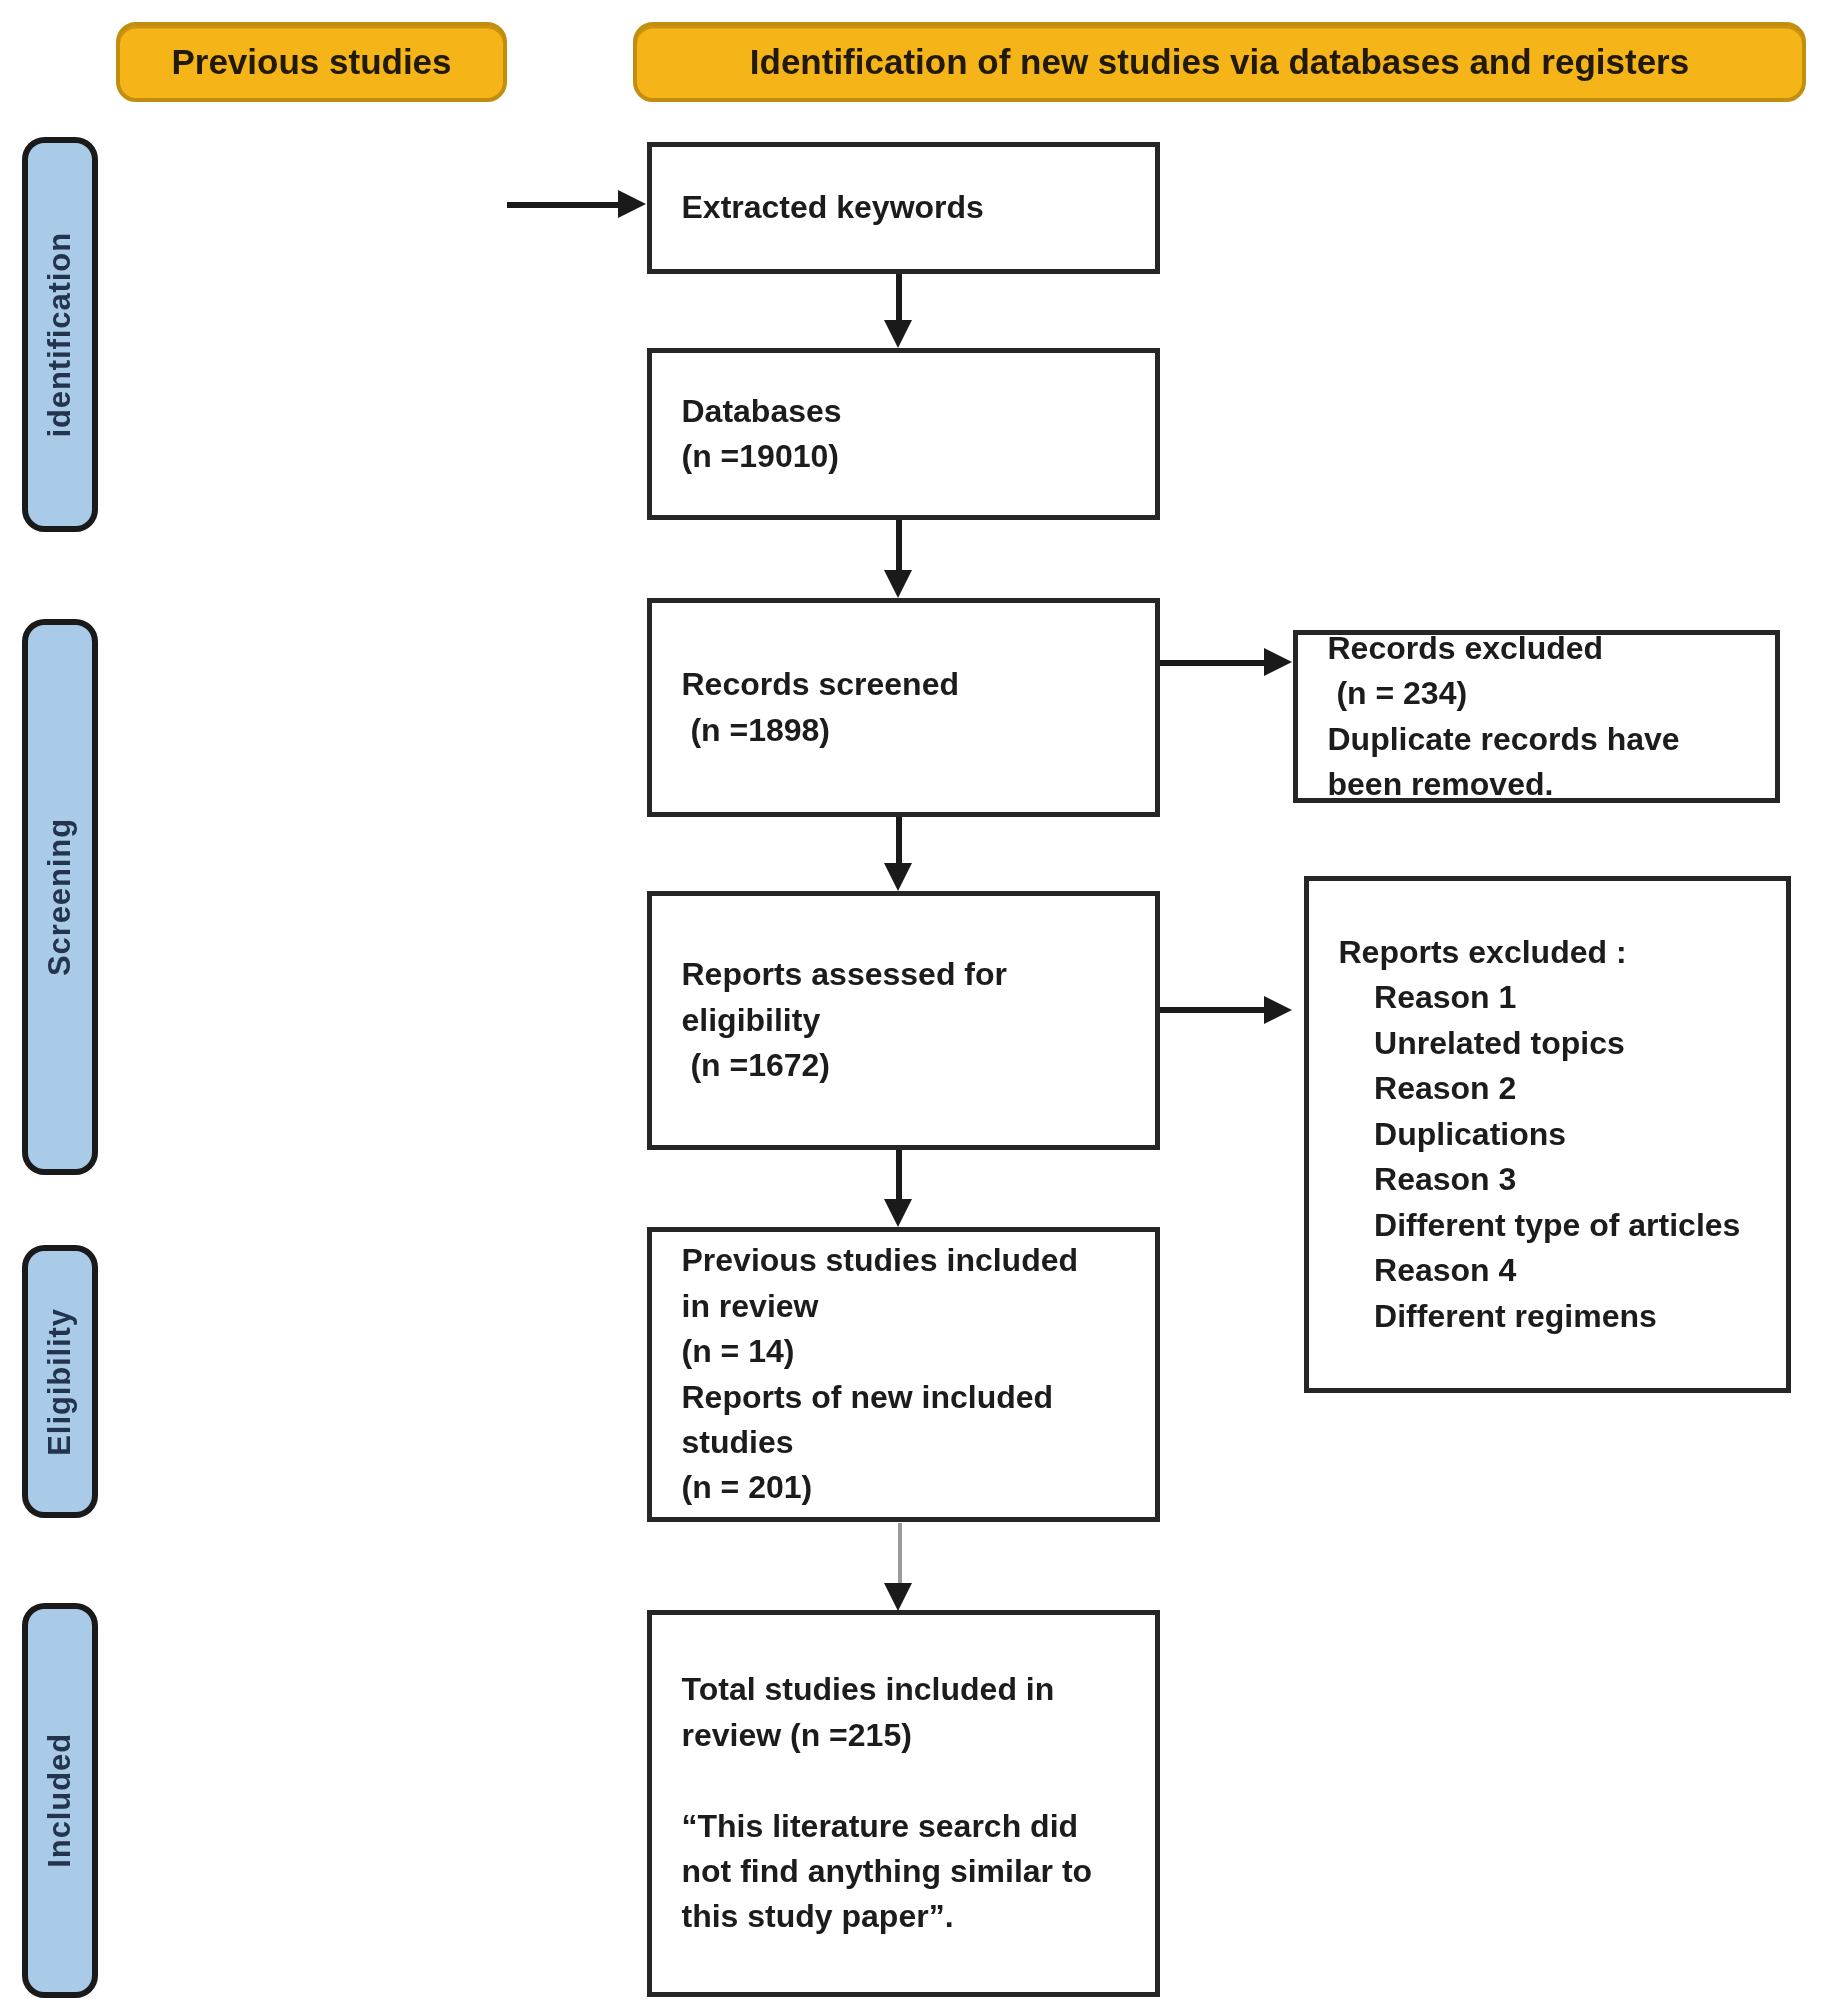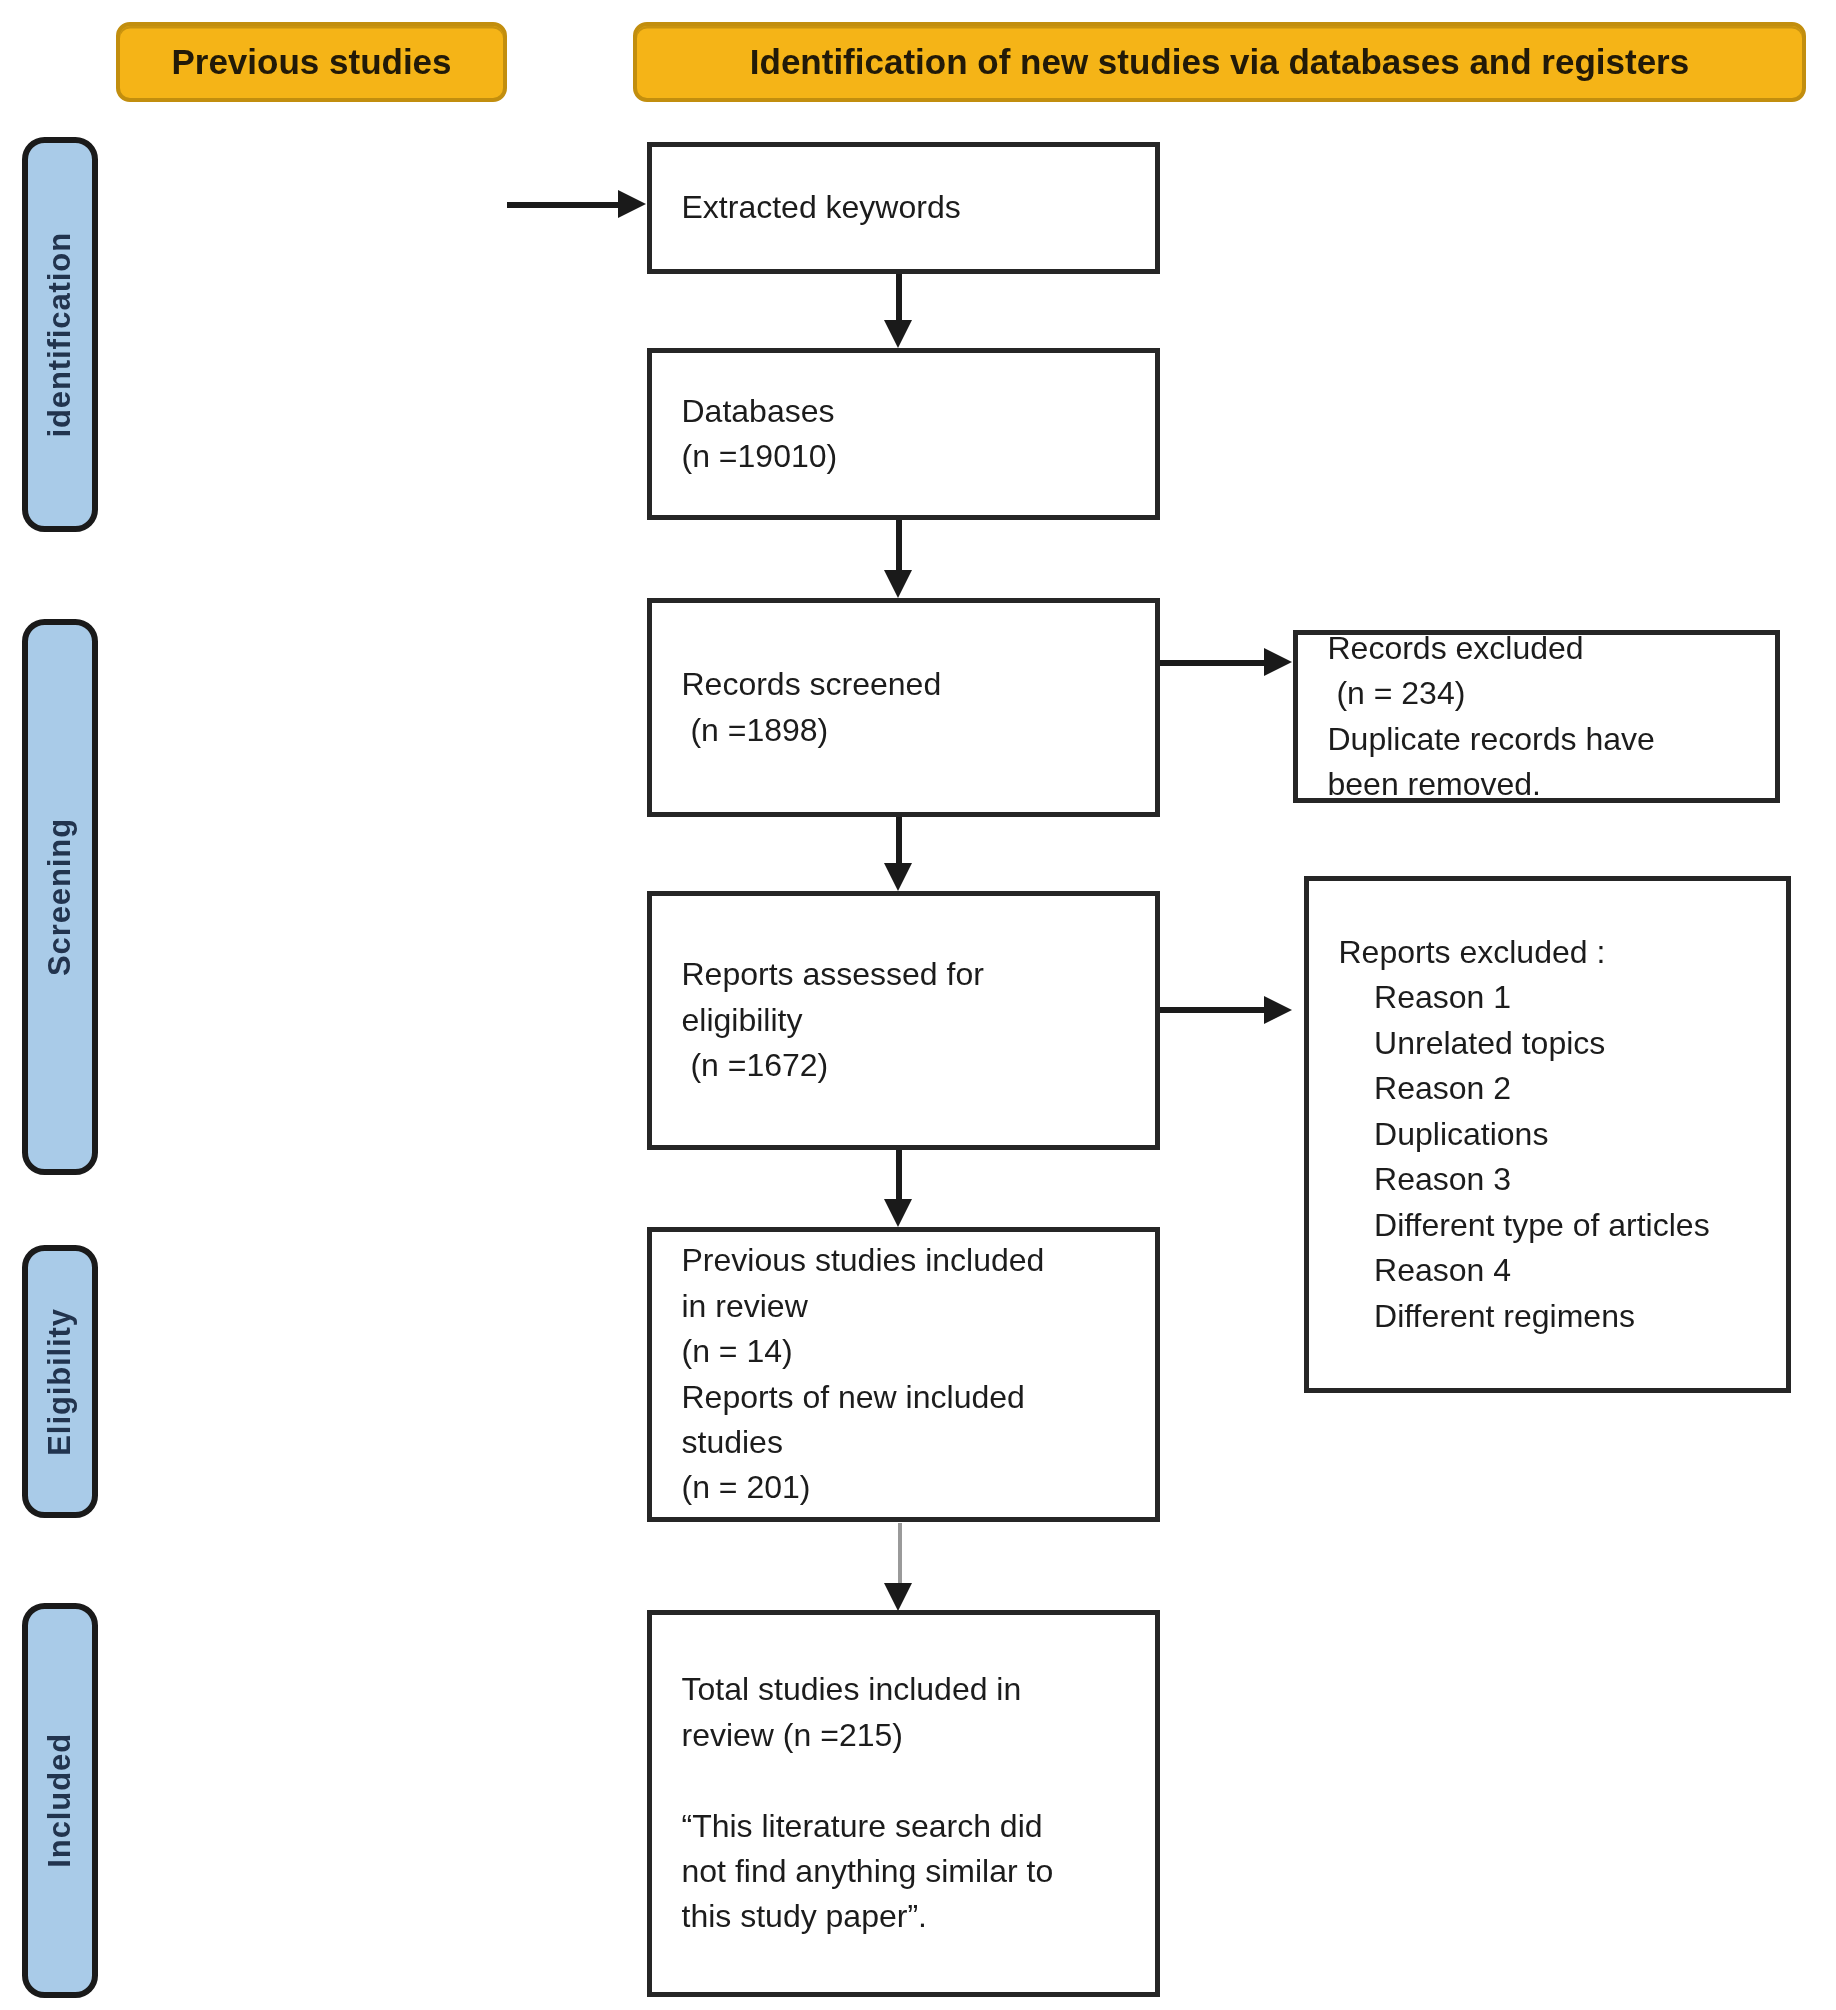--- a/index.html
+++ b/index.html
@@ -4,21 +4,21 @@
 <style>
   html,body{margin:0;padding:0;background:#ffffff;}
   body{font-family:"Liberation Sans","DejaVu Sans",sans-serif;}
   .canvas{position:relative;width:1836px;height:2010px;background:#ffffff;overflow:hidden;}
 
   
   .header{
     position:absolute;
     background:var(--header-fill,#F5B417);
     border:4.3px solid var(--header-border,#C28E0E);
-    border-radius:14px;
+    border-radius:20px;
     display:flex;align-items:center;justify-content:center;
     font-weight:700;font-size:35px;color:#221a08;
     box-sizing:border-box;text-align:center;
     box-shadow:0 2.6px 0 rgba(120,85,0,.35) inset;
   }
   #header-prev{left:116px;top:22px;width:391px;height:80px;}
   #header-new{left:633px;top:22px;width:1173px;height:80px;}
 
   
   .stage{
@@ -41,21 +41,21 @@
 
   
   .box{
     position:absolute;background:#ffffff;
     border:5.2px solid var(--box-border,#262626);
     box-sizing:border-box;
     display:flex;align-items:center;
   }
   .box-text{
     white-space:pre-wrap;
-    font-weight:400;font-size:32px;line-height:1.42;color:#1c1c1c;
+    font-weight:700;font-size:32px;line-height:1.42;color:#1c1c1c;
     padding:14px 14px 14px 29.5px;
   }
   #box-left{left:117px;top:136px;width:388px;height:993px;}
   #box-extracted{left:647px;top:142px;width:513px;height:132px;}
   #box-databases{left:647px;top:348px;width:513px;height:172px;}
   #box-screened{left:647px;top:598px;width:513px;height:219px;}
   #box-assessed{left:647px;top:891px;width:513px;height:259px;}
   #box-included-review{left:647px;top:1227px;width:513px;height:295px;}
   #box-total{left:647px;top:1610px;width:513px;height:387px;}
   #box-rec-excluded{left:1293px;top:630px;width:487px;height:173px;}

